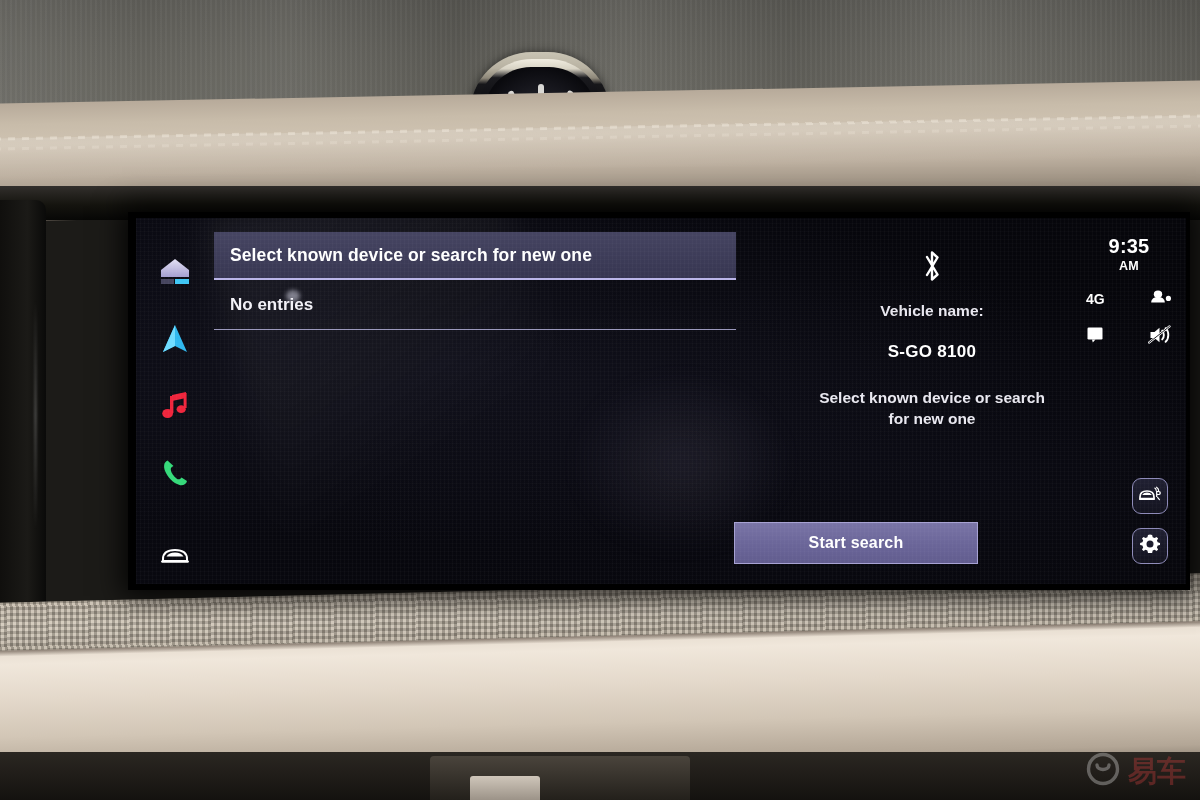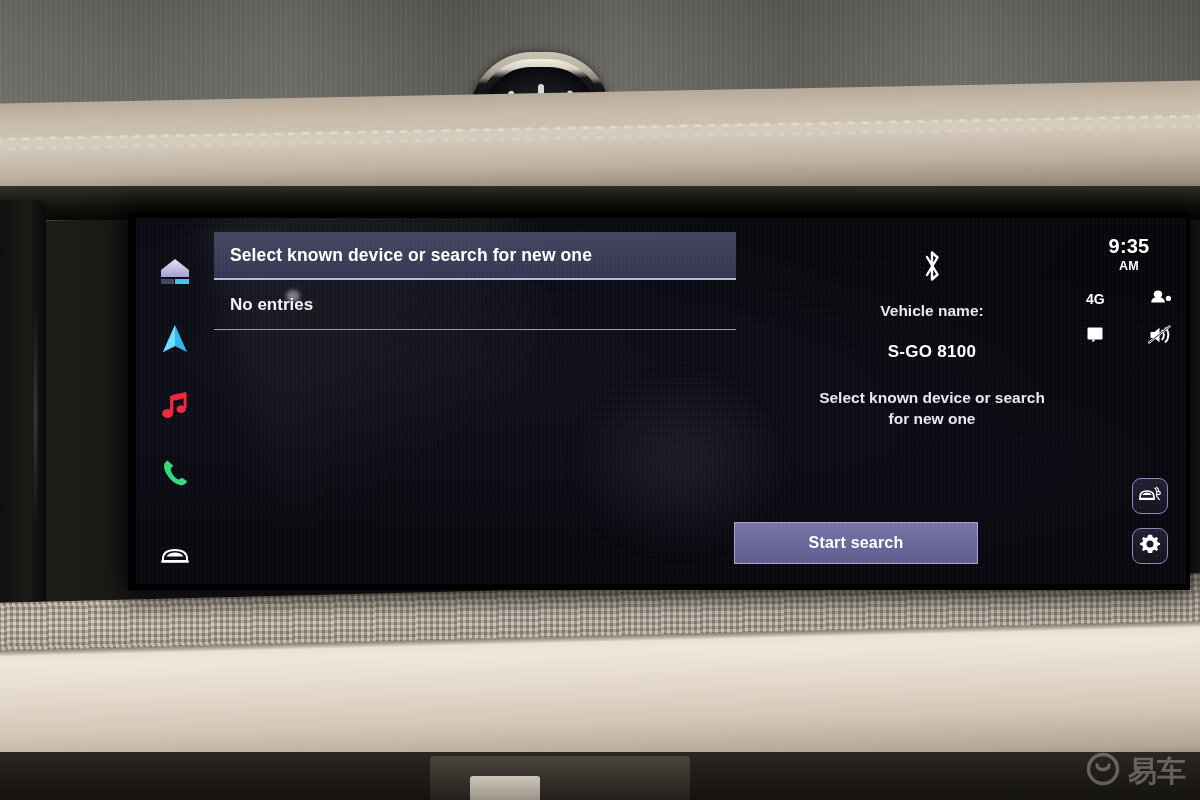--- a/index.html
+++ b/index.html
@@ -243,21 +243,21 @@
     display:flex; align-items:center; justify-content:center;
     cursor:pointer; letter-spacing:.2px;
   }
 
   
   .wm{
     position:absolute; right:14px; bottom:10px;
     display:flex; align-items:center; gap:8px;
     opacity:.30; pointer-events:none;
   }
-  .wm-text{ color:#ffffff; font-size:29px; font-weight:700; line-height:1; }
+  .wm-text{ color:#ef4444; font-size:29px; font-weight:700; line-height:1; }
 </style>
 </head>
 <body>
 
 <div class="photo">
   <div class="backdrop"></div>
 
   <div class="cluster">
     <div class="ring"></div>
     <div class="face">

